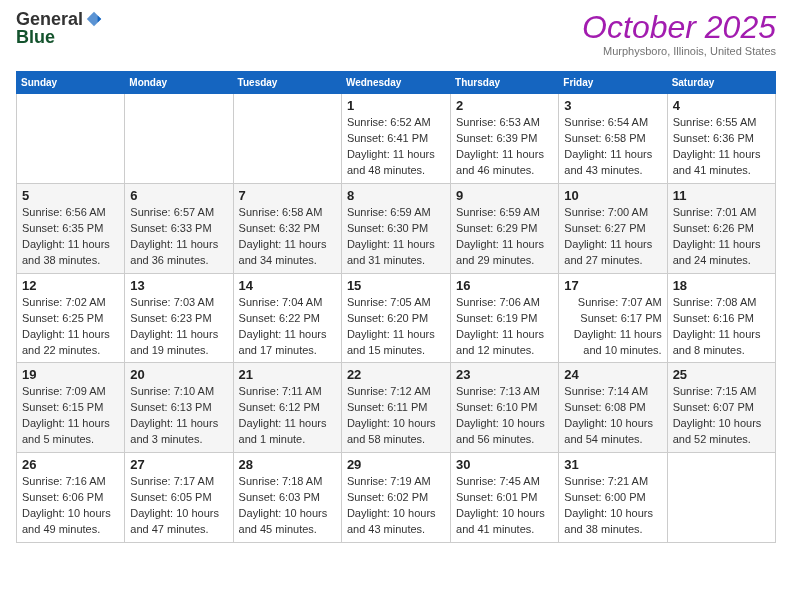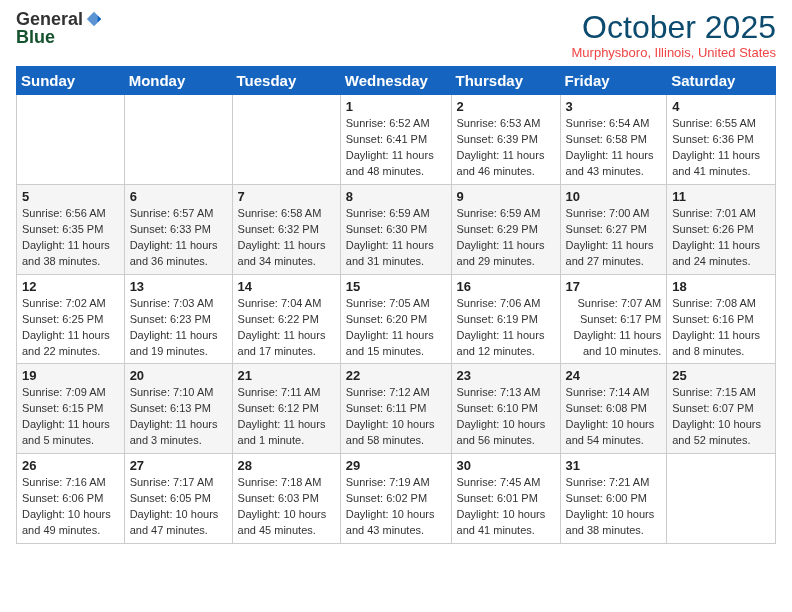--- a/index.html
+++ b/index.html
@@ -11,21 +11,21 @@
       overflow: hidden;
     }
     .container {
       width: 792px;
       padding: 10px 16px 10px 16px;
     }
     .header {
       display: flex;
       align-items: flex-start;
       justify-content: space-between;
-      margin-bottom: 6px;
+      margin-bottom: 14px;
     }
     .logo {
       display: flex;
       flex-direction: column;
       align-items: flex-start;
     }
     .logo-text {
       display: flex;
       align-items: center;
       font-size: 18px;
@@ -39,36 +39,37 @@
       width: 18px;
       height: 18px;
       margin-left: 2px;
     }
     .title-block {
       text-align: right;
     }
     .month-title {
       font-size: 32px;
       font-weight: 300;
-      color: #0c4a6e;
+      color: #a21caf;
       line-height: 1.1;
+      font-style: italic;
     }
     .location {
-      font-size: 13px;
-      color: #ef4444;
+      font-size: 11px;
+      color: #737373;
     }
     .calendar {
       width: 100%;
       border-collapse: collapse;
       border: 1px solid #ccc;
     }
     .calendar th {
       background: #1565c0;
       color: #fff;
-      font-size: 15px;
+      font-size: 10px;
       font-weight: 600;
       padding: 5px 4px;
       text-align: left;
       border: 1px solid #1565c0;
     }
     .calendar td {
       width: 113px;
       vertical-align: top;
       padding: 4px 5px;
       border: 1px solid #ccc;

